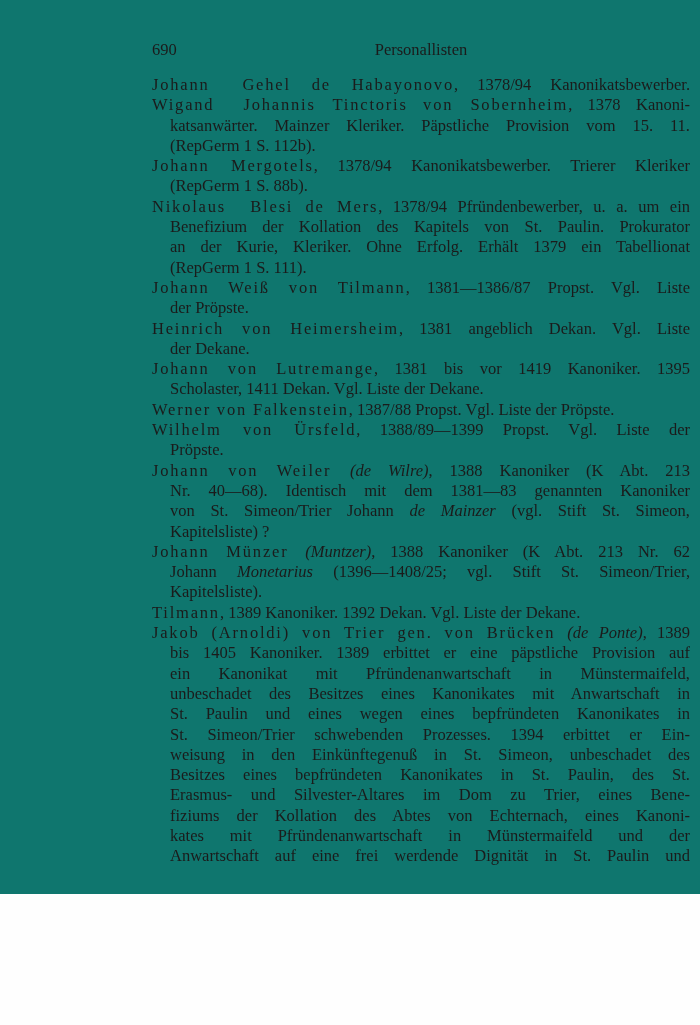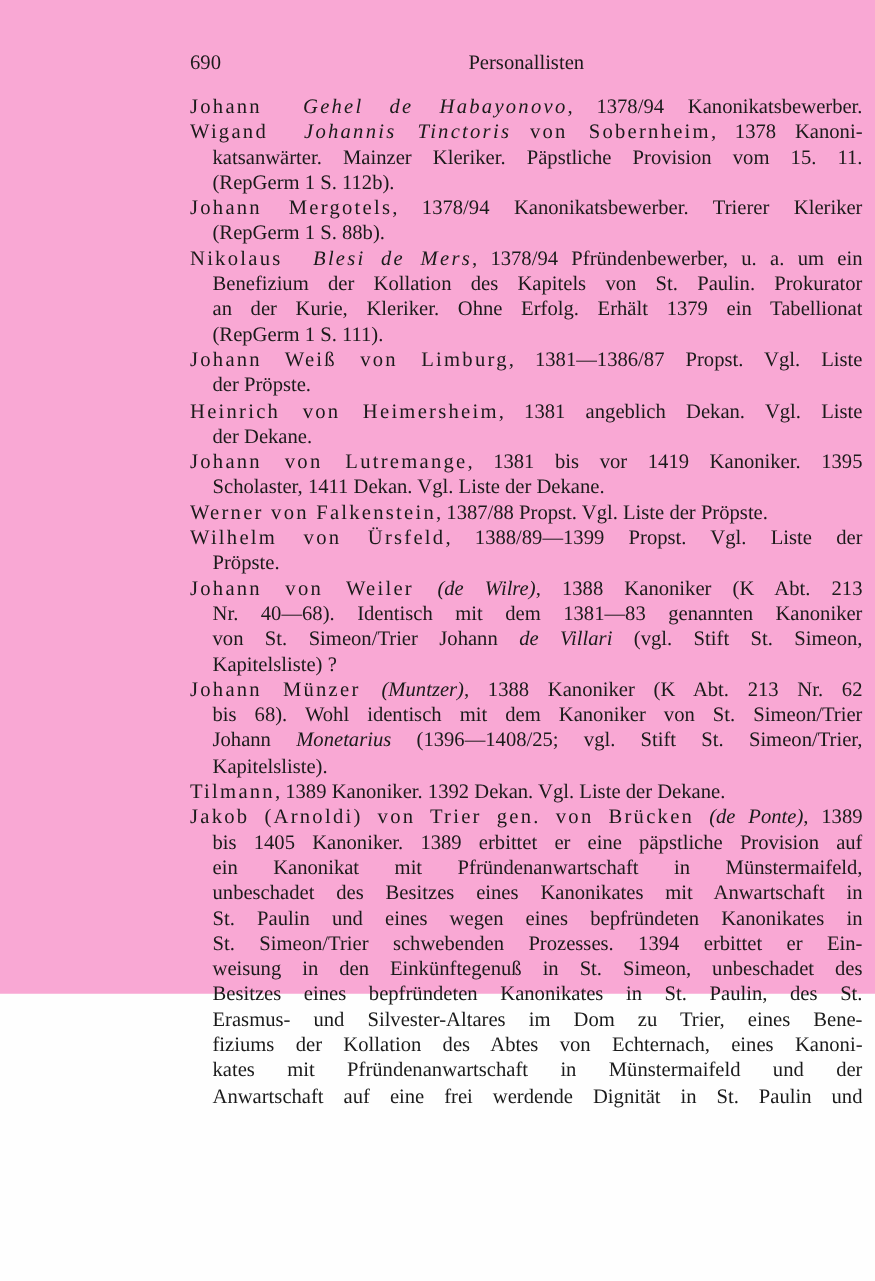--- a/index.html
+++ b/index.html
@@ -8,22 +8,22 @@
     width: 700px;
     height: 1025px;
     background: #fefefe;
     font-family: "Liberation Serif", "DejaVu Serif", serif;
     color: #1b1b1b;
     overflow: hidden;
   }
   .page {
     position: relative;
     width: 700px;
-    height: 795px;
-    background: #f9a8d4;
+    height: 894px;
+    background: #0f766e;
   }
   .running-header {
     position: absolute;
     left: 152px;
     top: 40px;
     width: 538px;
     height: 20px;
     font-size: 16.5px;
     line-height: 20px;
   }
@@ -55,21 +55,21 @@
   .line.just {
     text-align: justify;
     text-align-last: justify;
   }
   .line.ind {
     padding-left: 18px;
   }
   .seg-n  { }
   .seg-sp { letter-spacing: 1.8px; text-align: right; }
   .seg-it { font-style: italic; }
-  .seg-spit { font-style: italic; letter-spacing: 1.8px; margin-left: 12px; }
+  .seg-spit { letter-spacing: 1.8px; margin-left: 12px; }
 </style>
 </head>
 <body>
 
 <div class="page">
   <div class="running-header">
     <span class="page-number">690</span>
     <span class="running-title">Personallisten</span>
   </div>
   <div class="text-block">
@@ -85,47 +85,46 @@
         <div class="line just"><span class="seg-sp">Johann Mergotels</span><span class="seg-n">, 1378/94 Kanonikatsbewerber. Trierer Kleriker</span></div>
         <div class="line ind"><span class="seg-n">(RepGerm 1 S. 88b).</span></div>
       </div>
       <div>
         <div class="line just"><span class="seg-sp">Nikolaus </span><span class="seg-spit">Blesi de Mers</span><span class="seg-n">, 1378/94 Pfründenbewerber, u. a. um ein</span></div>
         <div class="line ind just"><span class="seg-n">Benefizium der Kollation des Kapitels von St. Paulin. Prokurator</span></div>
         <div class="line ind just"><span class="seg-n">an der Kurie, Kleriker. Ohne Erfolg. Erhält 1379 ein Tabellionat</span></div>
         <div class="line ind"><span class="seg-n">(RepGerm 1 S. 111).</span></div>
       </div>
       <div>
-        <div class="line just"><span class="seg-sp">Johann Weiß von Limburg</span><span class="seg-n">, 1381—1386/87 Propst. Vgl. Liste</span></div>
+        <div class="line just"><span class="seg-sp">Johann Weiß von Tilmann</span><span class="seg-n">, 1381—1386/87 Propst. Vgl. Liste</span></div>
         <div class="line ind"><span class="seg-n">der Pröpste.</span></div>
       </div>
       <div>
         <div class="line just"><span class="seg-sp">Heinrich von Heimersheim</span><span class="seg-n">, 1381 angeblich Dekan. Vgl. Liste</span></div>
         <div class="line ind"><span class="seg-n">der Dekane.</span></div>
       </div>
       <div>
         <div class="line just"><span class="seg-sp">Johann von Lutremange</span><span class="seg-n">, 1381 bis vor 1419 Kanoniker. 1395</span></div>
         <div class="line ind"><span class="seg-n">Scholaster, 1411 Dekan. Vgl. Liste der Dekane.</span></div>
       </div>
       <div>
         <div class="line"><span class="seg-sp">Werner von Falkenstein</span><span class="seg-n">, 1387/88 Propst. Vgl. Liste der Pröpste.</span></div>
       </div>
       <div>
         <div class="line just"><span class="seg-sp">Wilhelm von Ürsfeld</span><span class="seg-n">, 1388/89—1399 Propst. Vgl. Liste der</span></div>
         <div class="line ind"><span class="seg-n">Pröpste.</span></div>
       </div>
       <div>
         <div class="line just"><span class="seg-sp">Johann von Weiler </span><span class="seg-it">(de Wilre)</span><span class="seg-n">, 1388 Kanoniker (K Abt. 213</span></div>
         <div class="line ind just"><span class="seg-n">Nr. 40—68). Identisch mit dem 1381—83 genannten Kanoniker</span></div>
-        <div class="line ind just"><span class="seg-n">von St. Simeon/Trier Johann </span><span class="seg-it">de Villari</span><span class="seg-n"> (vgl. Stift St. Simeon,</span></div>
+        <div class="line ind just"><span class="seg-n">von St. Simeon/Trier Johann </span><span class="seg-it">de Mainzer</span><span class="seg-n"> (vgl. Stift St. Simeon,</span></div>
         <div class="line ind"><span class="seg-n">Kapitelsliste) ?</span></div>
       </div>
       <div>
         <div class="line just"><span class="seg-sp">Johann Münzer </span><span class="seg-it">(Muntzer)</span><span class="seg-n">, 1388 Kanoniker (K Abt. 213 Nr. 62</span></div>
-        <div class="line ind just"><span class="seg-n">bis 68). Wohl identisch mit dem Kanoniker von St. Simeon/Trier</span></div>
         <div class="line ind just"><span class="seg-n">Johann </span><span class="seg-it">Monetarius</span><span class="seg-n"> (1396—1408/25; vgl. Stift St. Simeon/Trier,</span></div>
         <div class="line ind"><span class="seg-n">Kapitelsliste).</span></div>
       </div>
       <div>
         <div class="line"><span class="seg-sp">Tilmann</span><span class="seg-n">, 1389 Kanoniker. 1392 Dekan. Vgl. Liste der Dekane.</span></div>
       </div>
       <div>
         <div class="line just"><span class="seg-sp">Jakob (Arnoldi) von Trier gen. von Brücken </span><span class="seg-it">(de Ponte)</span><span class="seg-n">, 1389</span></div>
         <div class="line ind just"><span class="seg-n">bis 1405 Kanoniker. 1389 erbittet er eine päpstliche Provision auf</span></div>
         <div class="line ind just"><span class="seg-n">ein Kanonikat mit Pfründenanwartschaft in Münstermaifeld,</span></div>

